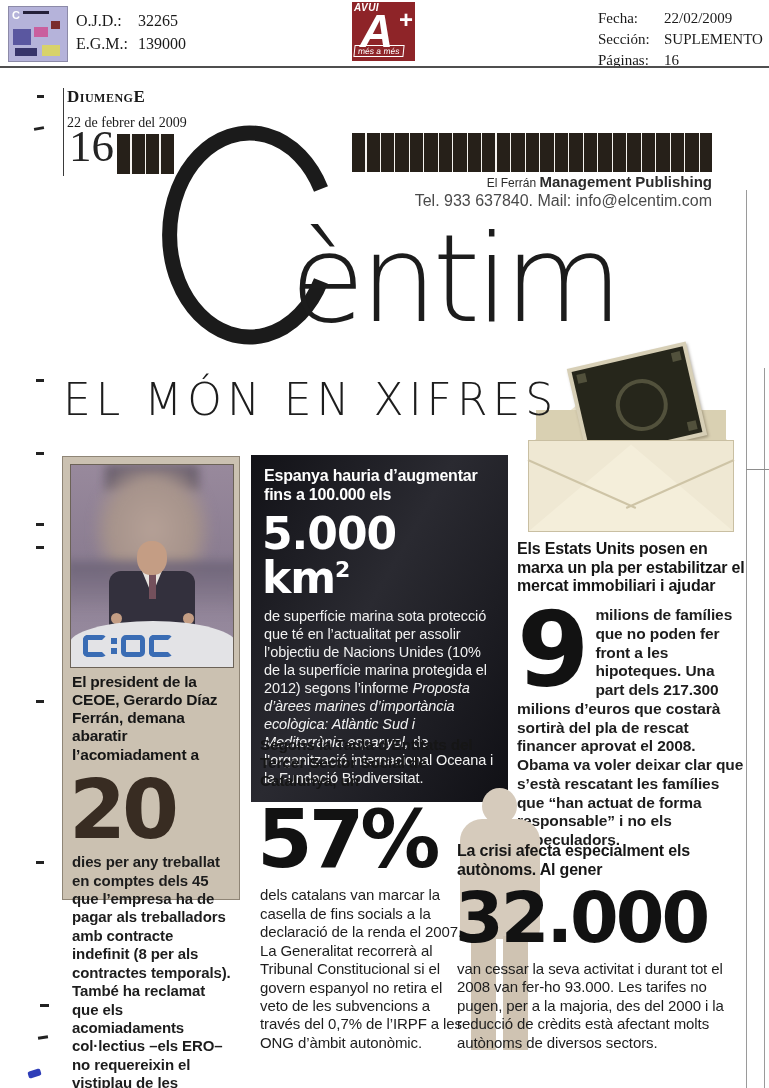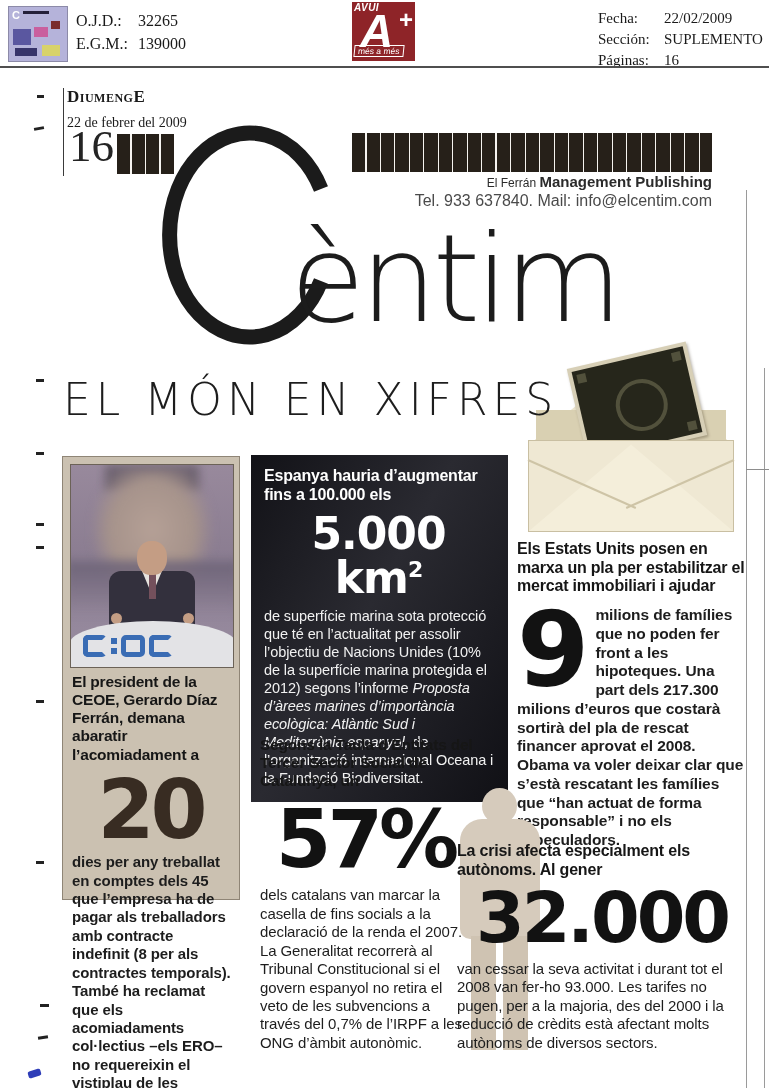--- a/index.html
+++ b/index.html
@@ -56,21 +56,21 @@
   .stamp-in{position:relative;width:100%;height:100%;background:#26261b;}
   .stamp-ring{position:absolute;left:50%;top:50%;width:44px;height:44px;margin:-22px 0 0 -22px;border:4px solid #52513c;border-radius:50%;}
   .stamp-dot{position:absolute;width:9px;height:9px;background:#52513c;}
   .env-body{position:absolute;left:8px;top:100px;width:206px;height:92px;background:#efe8d3;border:1px solid #c9bfa2;box-sizing:border-box;}
   .env-v{position:absolute;left:0;top:0;width:100%;height:100%;background:#f4eeda;clip-path:polygon(0 100%,50% 4%,100% 100%);}
   .env-foldL{position:absolute;left:-6px;top:42px;width:118px;height:1.5px;background:#cec4a6;transform:rotate(24deg);}
   .env-foldR{position:absolute;right:-6px;top:42px;width:118px;height:1.5px;background:#cec4a6;transform:rotate(-24deg);}
   
   .intro{font-weight:700;font-size:15.5px;line-height:1.17;letter-spacing:-0.2px;color:#161616;}
   .body-txt{font-size:15px;line-height:1.23;letter-spacing:-0.1px;color:#1d1d1d;}
-  .bignum{font-family:"DejaVu Sans",sans-serif;font-weight:800;color:#121212;text-align:center;}
+  .bignum{font-family:"DejaVu Sans",sans-serif;font-weight:800;color:#121212;}
   
   .col-left{position:absolute;left:62px;top:456px;width:178px;height:444px;background:#cbc1b1;border:1px solid #8f8576;box-sizing:border-box;}
   .photo{position:absolute;left:7px;top:7px;width:162px;height:202px;border:1px solid #6b6257;overflow:hidden;background:linear-gradient(180deg,#98899c 0%,#8b7d91 45%,#9a8ea2 100%);}
   .face-blur{position:absolute;left:20px;top:4px;width:122px;height:132px;background:radial-gradient(ellipse at 50% 46%,#b5a096 0%,#a6938b 48%,rgba(150,135,150,0) 72%);filter:blur(4px);}
   .hair-blur{position:absolute;left:34px;top:0px;width:94px;height:26px;background:#6e6371;filter:blur(5px);}
   .shoulder-blur{position:absolute;left:-6px;top:96px;width:174px;height:54px;background:linear-gradient(180deg,#6f6579,rgba(111,101,121,0));filter:blur(5px);}
   .man-head{position:absolute;left:66px;top:76px;width:30px;height:34px;border-radius:46%;background:#c49d84;}
   .man-body{position:absolute;left:38px;top:106px;width:86px;height:58px;border-radius:12px 12px 0 0;background:#33303d;}
   .man-shirt{position:absolute;left:71px;top:106px;width:20px;height:24px;background:#e6e2de;clip-path:polygon(0 0,100% 0,50% 100%);}
   .man-tie{position:absolute;left:78px;top:108px;width:7px;height:26px;background:#74505c;}

